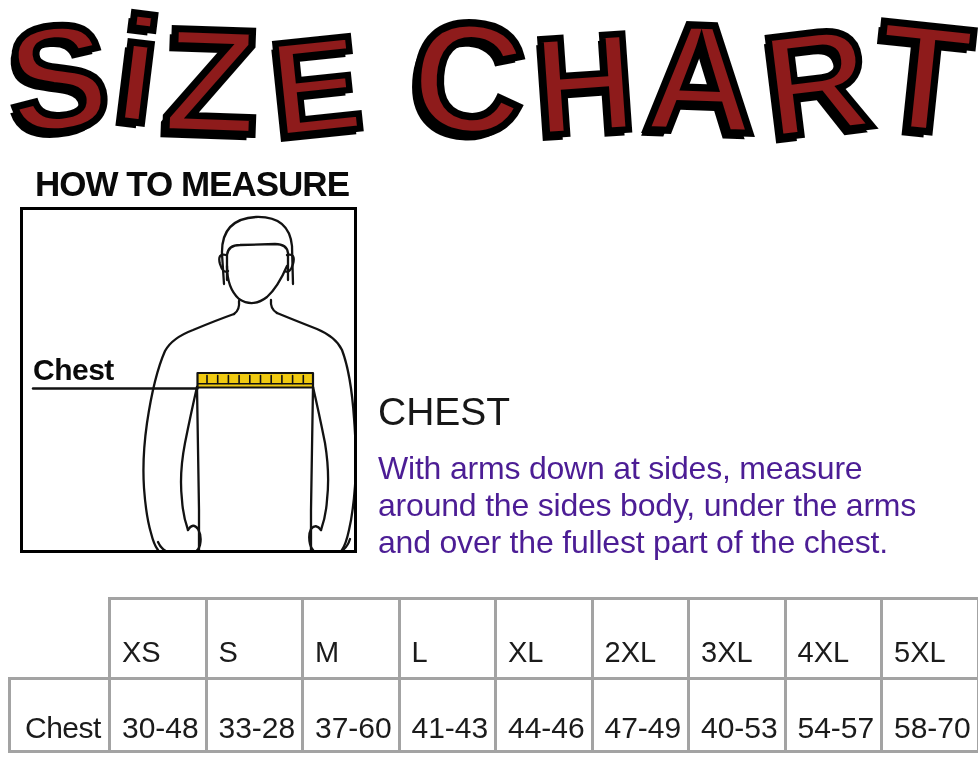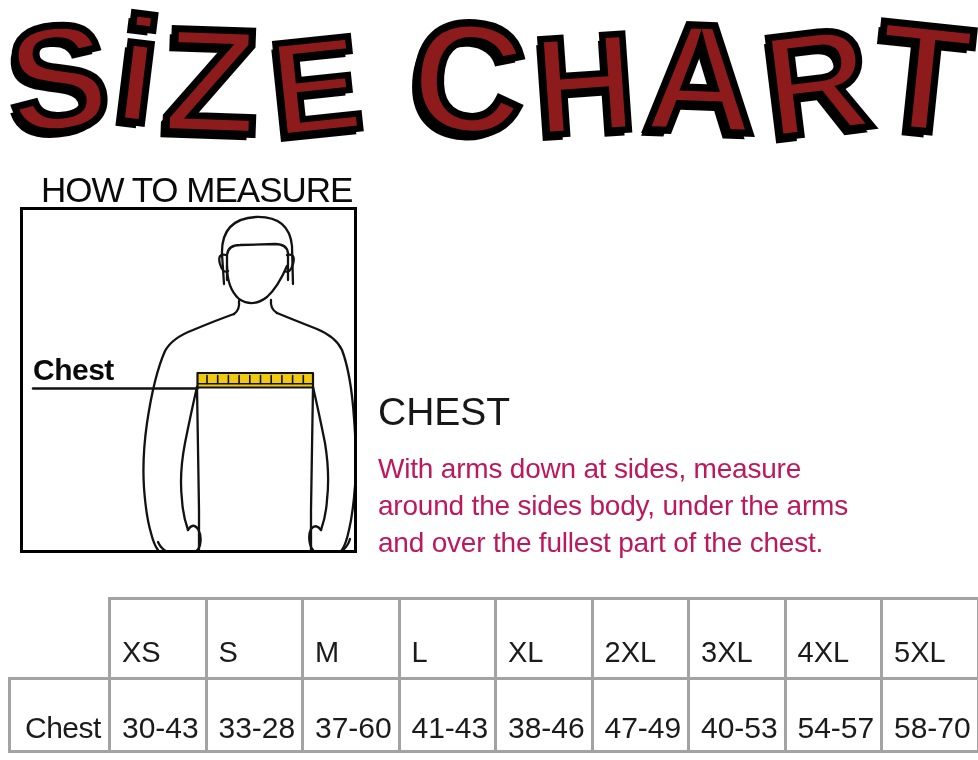--- a/index.html
+++ b/index.html
@@ -19,35 +19,35 @@
   .L1{transform:rotate(7deg) translateY(-8px);}
   .L2{transform:rotate(2deg) translateY(3px) scale(1.04,1);}
   .L3{transform:rotate(-6deg) translateY(8px) scale(.9);}
   .L5{transform:rotate(4deg) scale(1.05);}
   .L6{transform:rotate(-4deg) translateY(6px) scale(.93);}
   .L7{transform:rotate(2deg) scale(1.03);}
   .L8{transform:rotate(-7deg) translateY(4px) scale(.97);}
   .L9{transform:rotate(6deg) scale(1.02);}
 
   
-  .htm-heading{position:absolute;left:27px;top:156px;margin:14px;
-               font-size:35px;font-weight:normal;letter-spacing:-1px;color:#0a0a0a;}
+  .htm-heading{position:absolute;left:27px;top:156px;margin:8px;
+               font-size:35px;font-weight:bold;letter-spacing:-1px;color:#0a0a0a;}
 
   
   .figure-box{position:absolute;left:20px;top:207px;width:337px;height:346px;
               border:3px solid #000;box-sizing:border-box;background:#fff;}
   .figure-box svg{position:absolute;left:0;top:0;}
   .chest-label{position:absolute;left:10px;top:143px;
                font-size:30px;font-weight:bold;letter-spacing:-.5px;color:#0a0a0a;}
 
   
   .chest-heading{position:absolute;left:378px;top:390px;margin:0;
                  font-size:39px;font-weight:400;color:#171717;}
   .chest-desc{position:absolute;left:378px;top:450px;
-              font-size:28px;line-height:37px;color:#be185d;letter-spacing:-.2px;}
+              font-size:32px;line-height:37px;color:#4c1d95;letter-spacing:-.2px;}
 
   
   .size-table{position:absolute;left:8px;top:597px;width:969px;
               border-collapse:collapse;table-layout:fixed;}
   .size-table td{border:3px solid #a3a3a3;vertical-align:bottom;
                  font-size:29px;color:#1b1b1b;padding:0 0 8px 11px;
                  overflow:hidden;white-space:nowrap;}
   .size-table tr.hdr{height:80px;}
   .size-table tr.val{height:73px;}
   .size-table tr.val td{font-size:30px;padding-bottom:5px;}
@@ -139,24 +139,24 @@
         <td>M</td>
         <td>L</td>
         <td>XL</td>
         <td>2XL</td>
         <td>3XL</td>
         <td>4XL</td>
         <td>5XL</td>
       </tr>
   <tr class="val" id="value-row">
     <td class="row-label">Chest</td>
-  <td>30-43</td>
+  <td>30-48</td>
         <td>33-28</td>
         <td>37-60</td>
         <td>41-43</td>
-        <td>38-46</td>
+        <td>44-46</td>
         <td>47-49</td>
         <td>40-53</td>
         <td>54-57</td>
         <td>58-70</td>
       </tr>
 </tbody>
   </table>
 
 </body></html>

